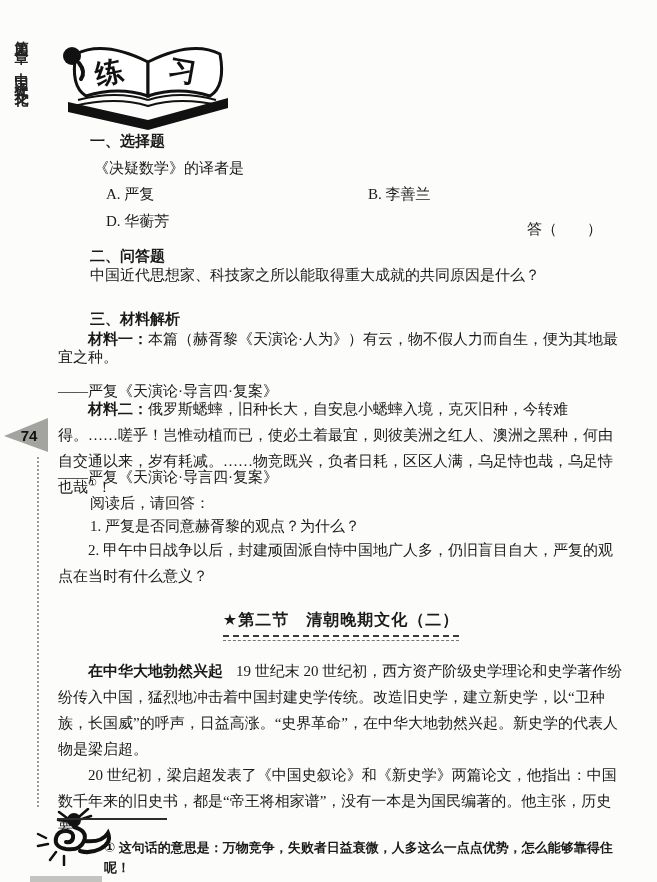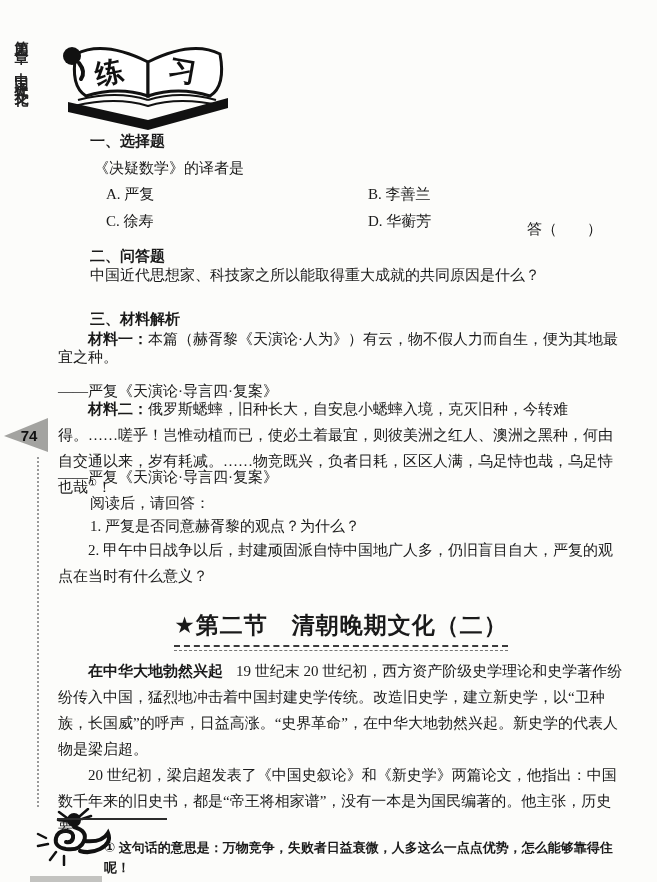--- a/index.html
+++ b/index.html
@@ -43,21 +43,21 @@
   .answer { position:absolute; top:220px; right:55px; font-size:15px; }
   .attribution { padding-right:20px; }
   .lead { font-weight:bold; margin-right:13px; font-family:"Liberation Sans","DejaVu Sans",sans-serif; }
   .mat-label { font-weight:bold; font-family:"Liberation Sans","DejaVu Sans",sans-serif; }
   sup.fnref { font-size:10px; vertical-align:super; line-height:0; }
 
   .section-title-wrap { position:absolute; left:58px; top:610px; width:566px; text-align:center; }
   .section-title-inner { display:inline-block; }
   .section-title-text {
     font-family:"Liberation Sans","DejaVu Sans",sans-serif;
-    font-size:23px; font-weight:bold; letter-spacing:1px; white-space:nowrap;
+    font-size:16px; font-weight:bold; letter-spacing:1px; white-space:nowrap;
   }
   .title-underline { margin-top:4px; height:3px; border-top:2px dashed #3a3a3a; border-bottom:1px dashed #777; }
 
   .footnote-rule { position:absolute; left:57px; top:818px; width:110px; border-top:2px solid #2c2c2c; }
   .footnote { position:absolute; left:58px; top:838px; width:566px; padding-left:46px; box-sizing:border-box;
     font-size:13px; font-weight:600; line-height:20px;
     font-family:"Liberation Sans","DejaVu Sans",sans-serif; }
 </style>
 </head>
 <body>
@@ -98,21 +98,20 @@
       <text x="54" y="48" font-size="28" font-weight="bold" fill="#111" text-anchor="middle" font-family="Liberation Sans, DejaVu Sans, sans-serif" transform="rotate(-12 54 42)">练</text>
       <text x="126" y="46" font-size="28" font-weight="bold" fill="#111" text-anchor="middle" font-family="Liberation Sans, DejaVu Sans, sans-serif" transform="rotate(10 126 40)">习</text>
     </svg>
   </div>
 
   <div class="blk heading" style="top:128px;">一、选择题</div>
   <div class="blk indent1" style="top:155px;">《决疑数学》的译者是</div>
   <div class="blk options" style="top:181px;">
     <div><span>A.</span> <span>严复</span></div>
     <div><span>B.</span> <span>李善兰</span></div>
-    <div><span>C.</span> <span>徐寿</span></div>
     <div><span>D.</span> <span>华蘅芳</span></div>
   </div>
   <div class="answer">答（　　）</div>
 
   <div class="blk heading" style="top:243px;">二、问答题</div>
   <div class="blk indent2" style="top:262px;">中国近代思想家、科技家之所以能取得重大成就的共同原因是什么？</div>
 
   <div class="blk heading" style="top:306px;">三、材料解析</div>
   <div class="blk" style="top:330px;">
     <p class="para"><span class="mat-label">材料一：</span><span>本篇（赫胥黎《天演论·人为》）有云，物不假人力而自生，便为其地最宜之种。</span></p>

